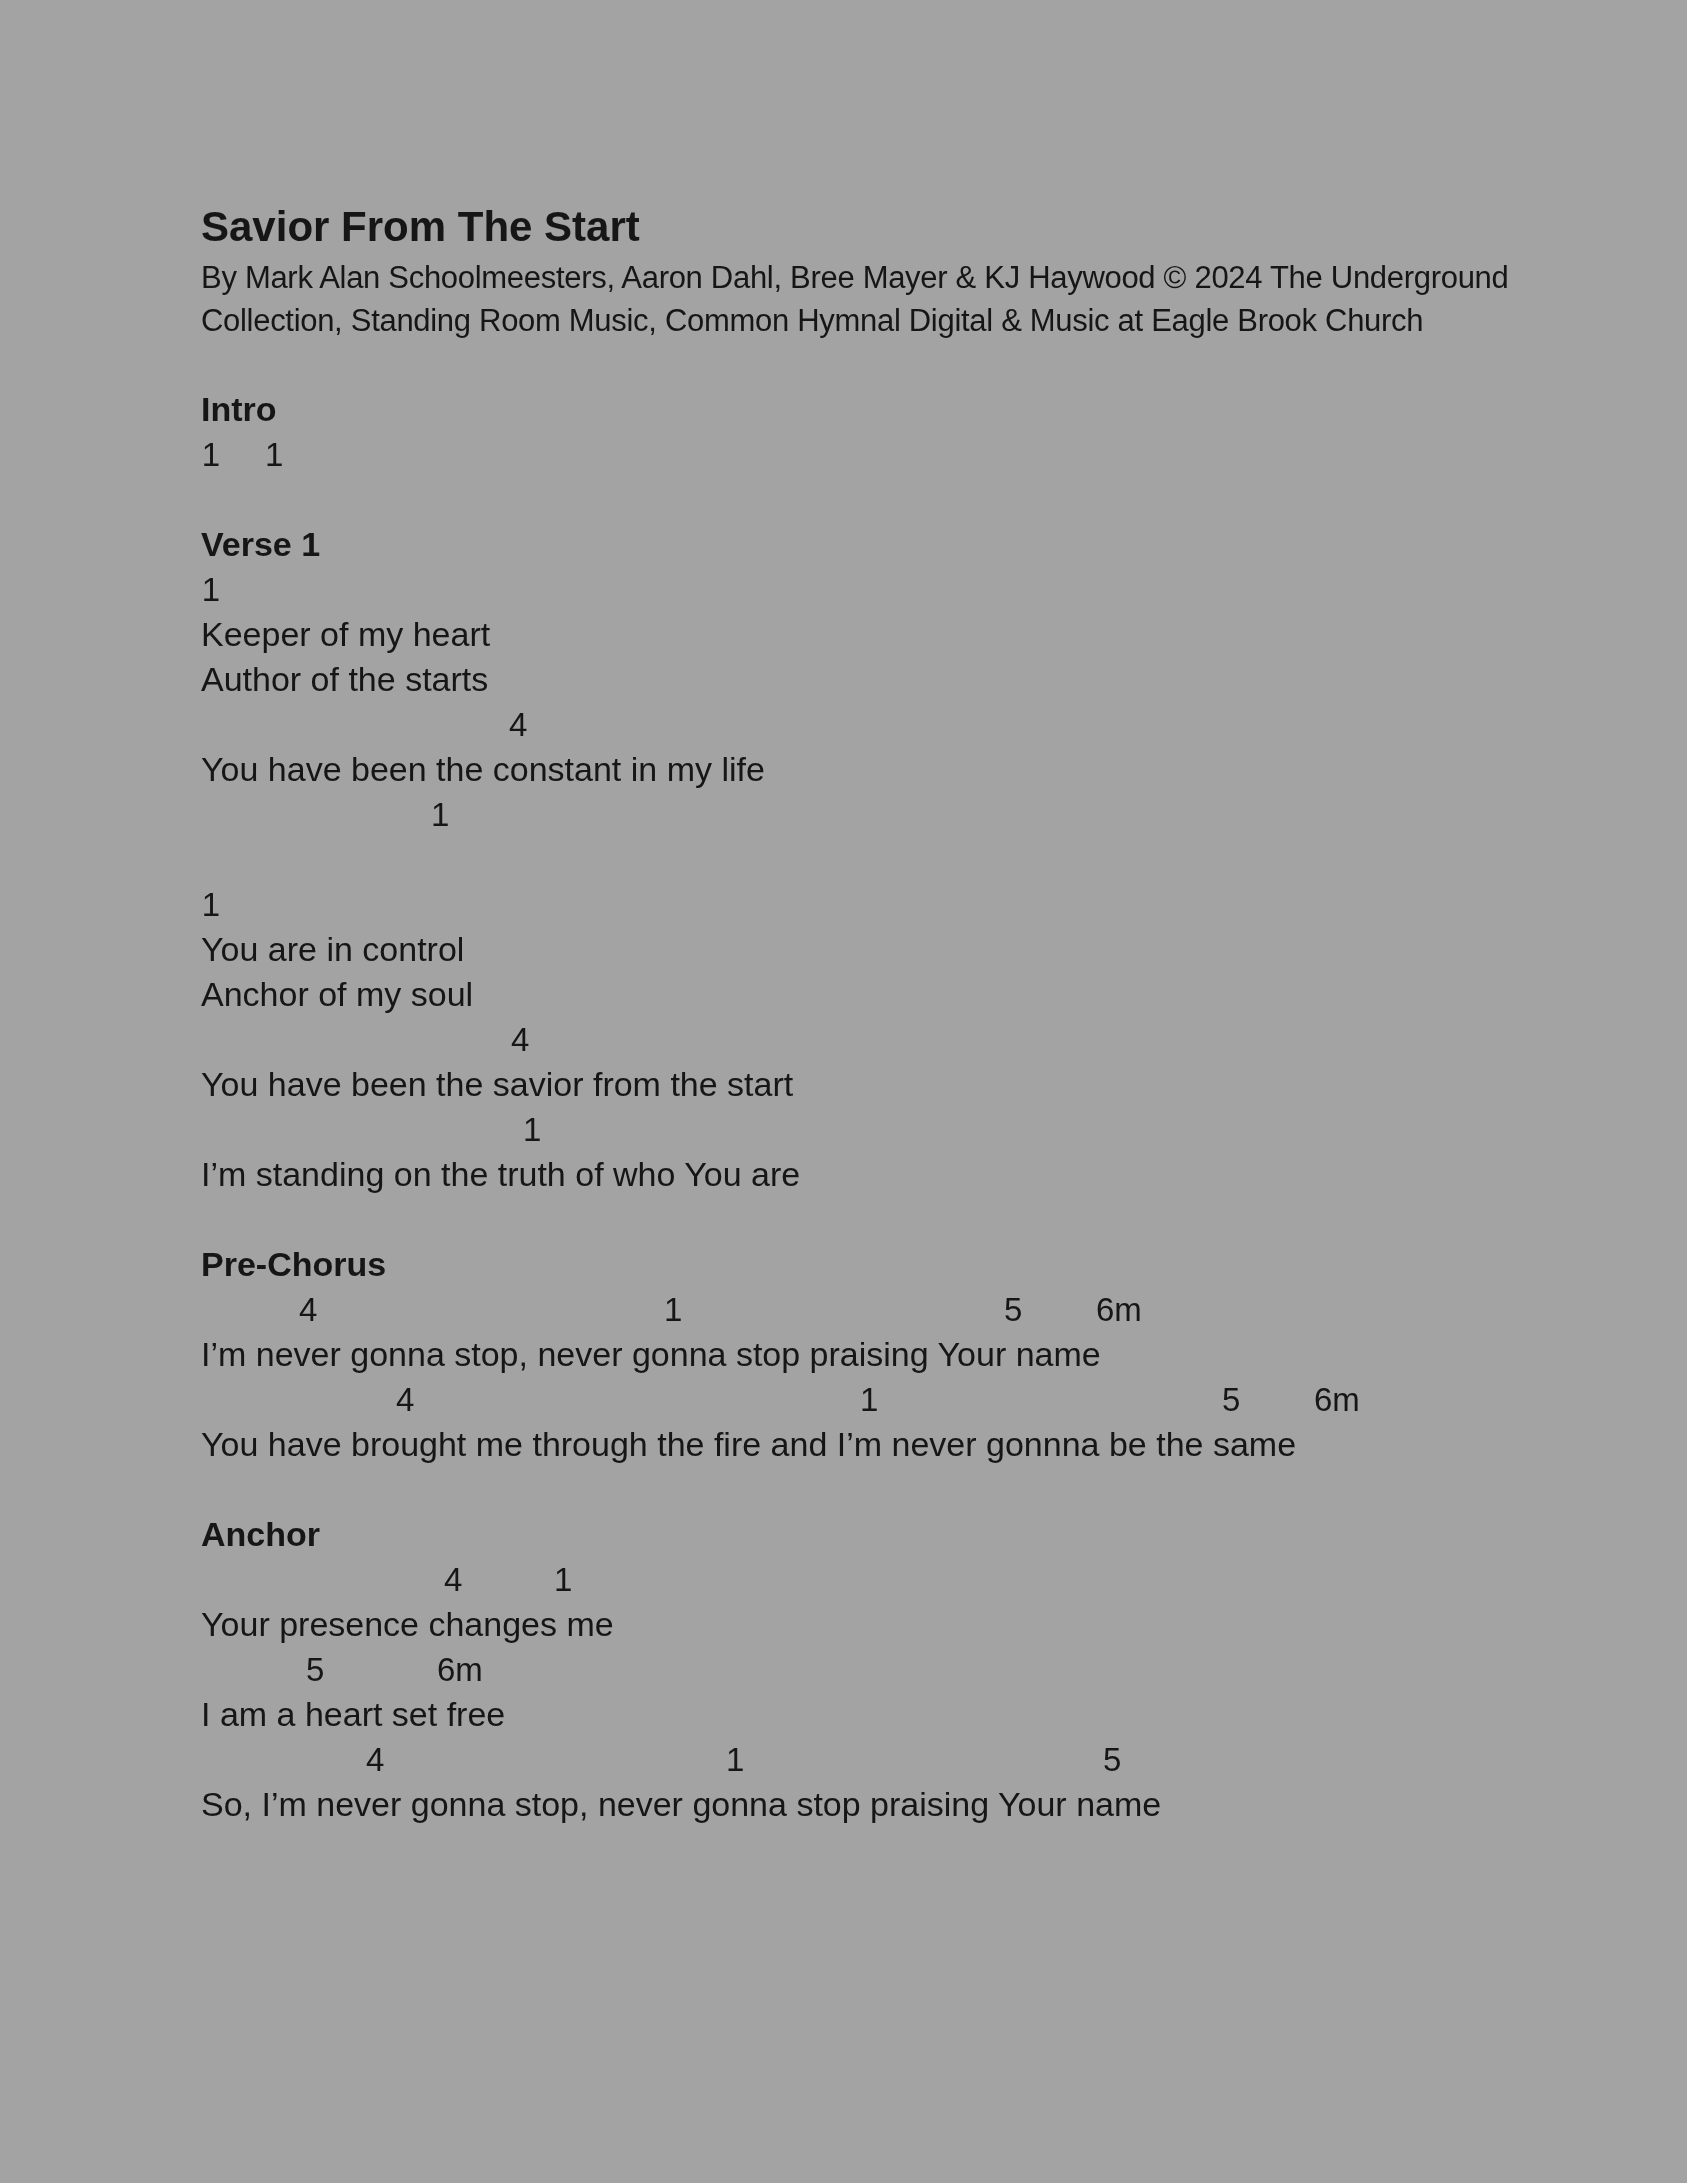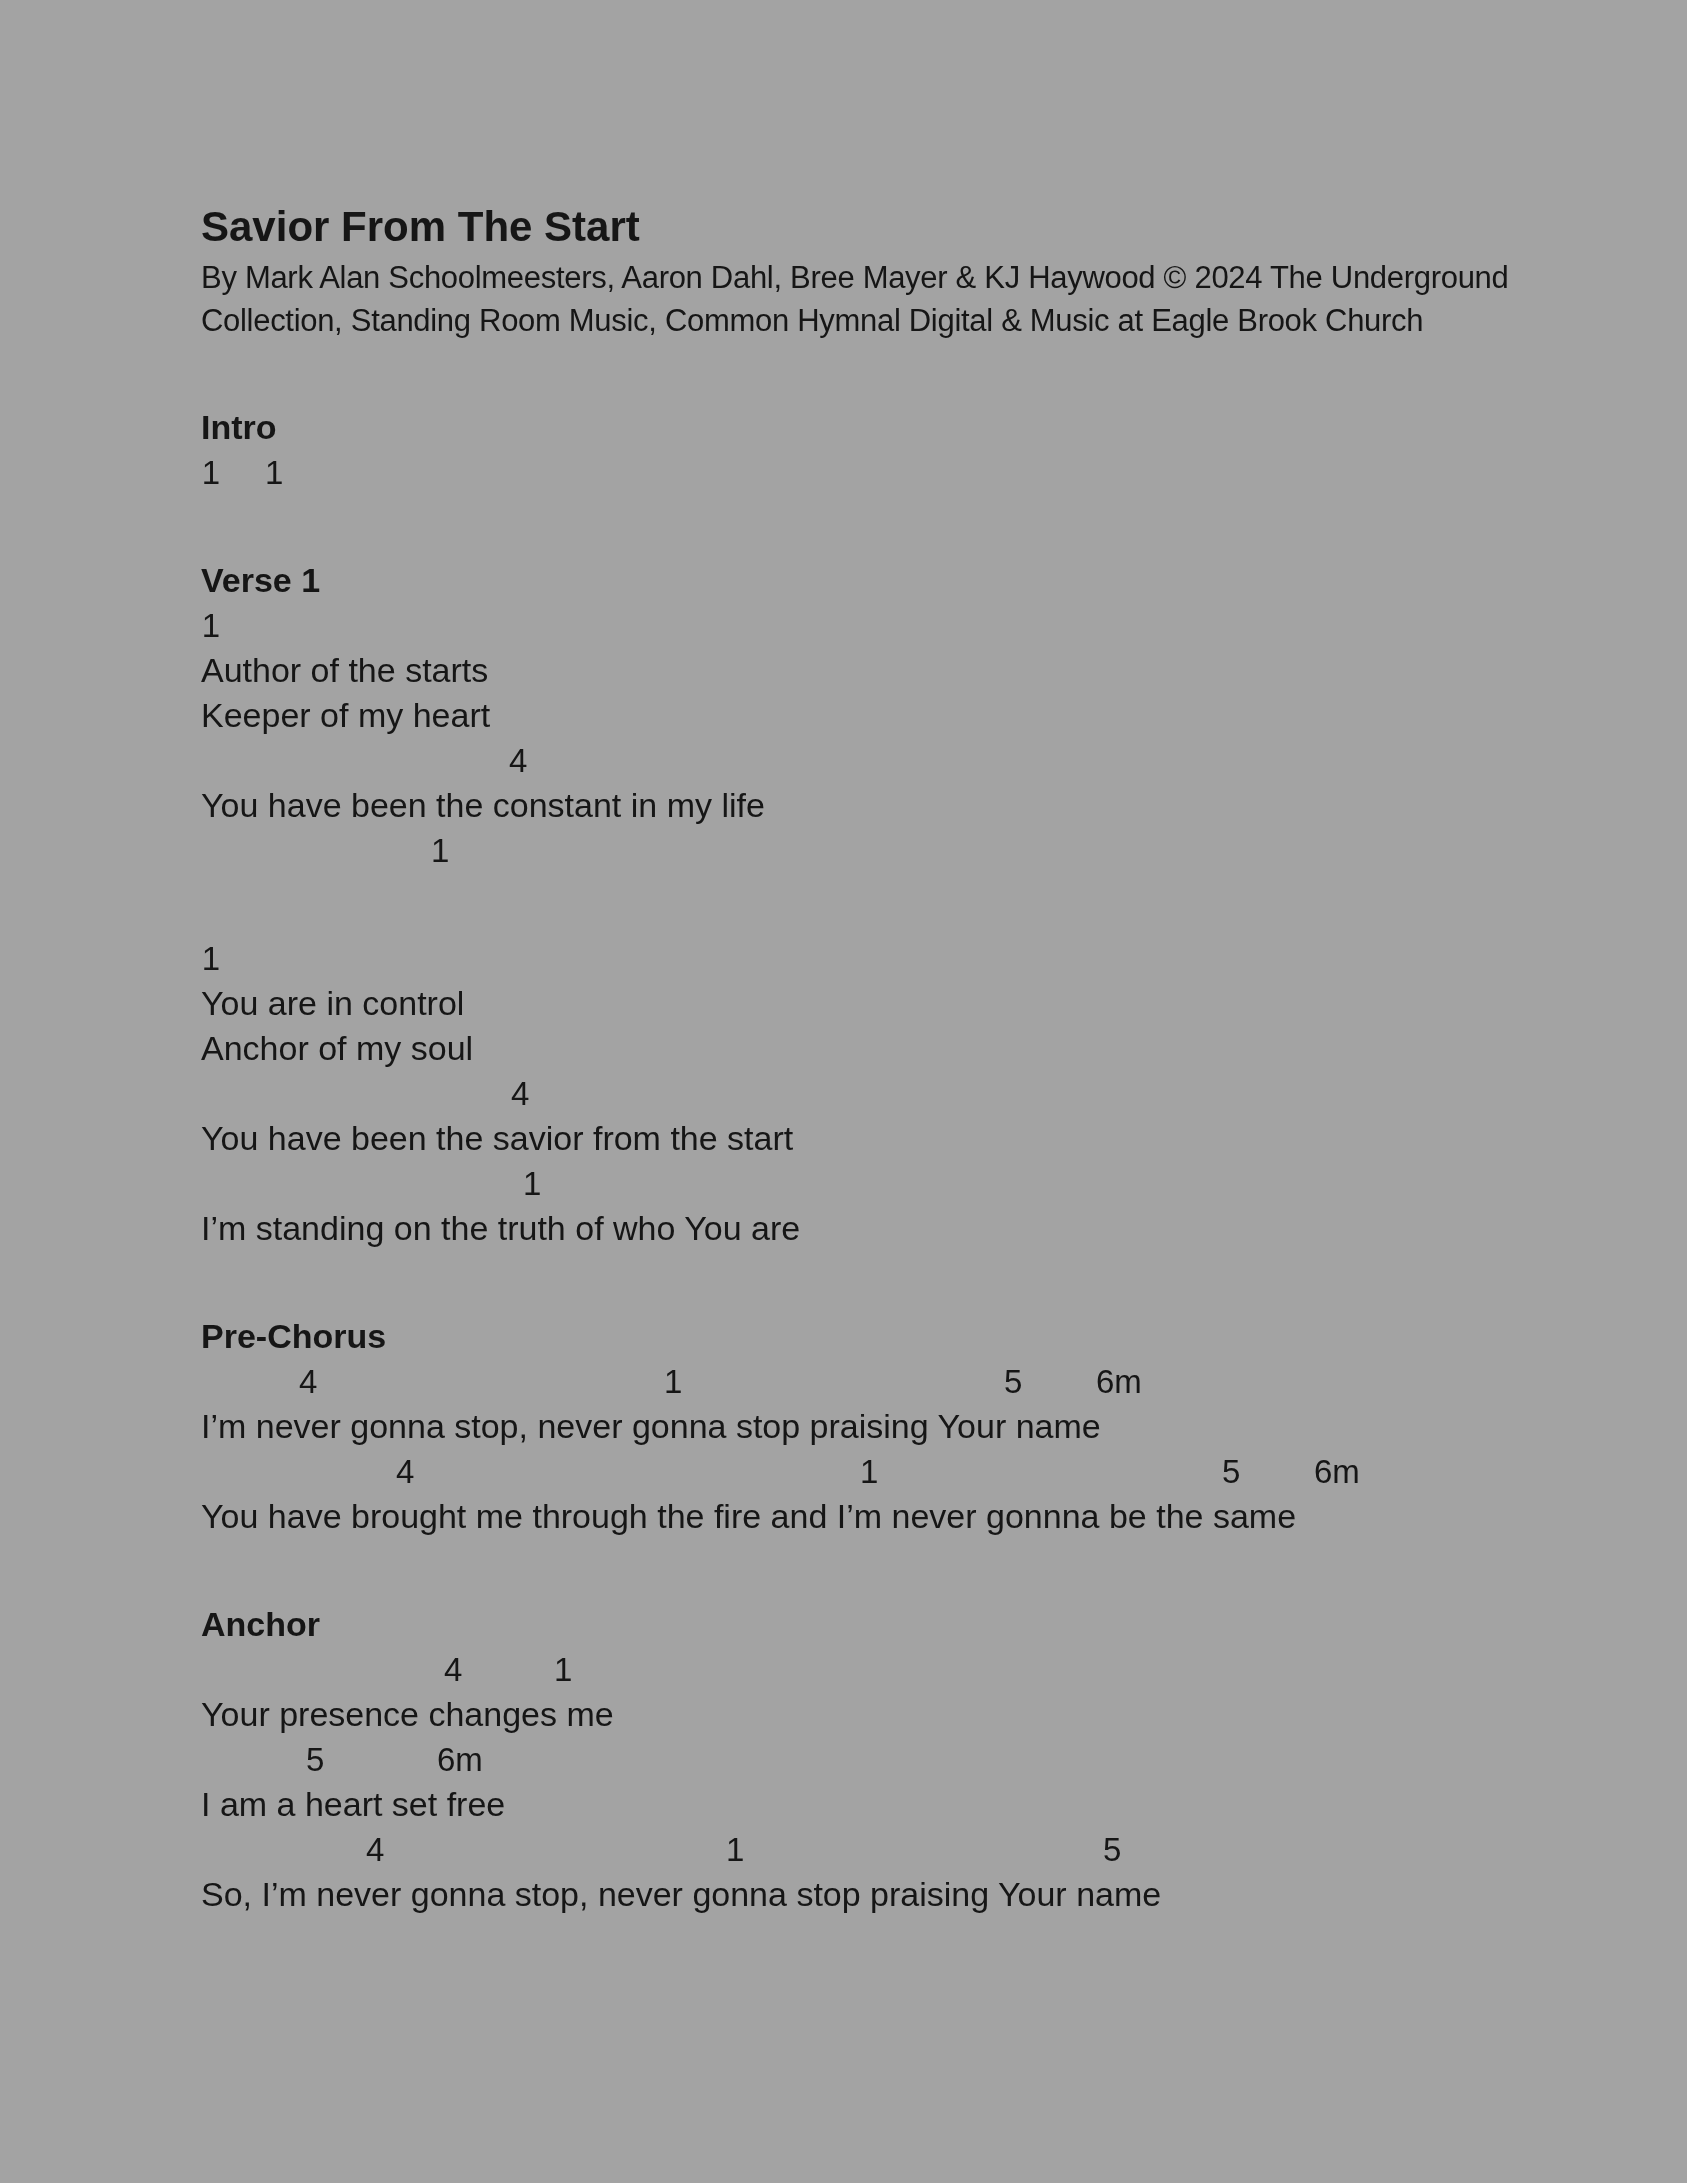--- a/index.html
+++ b/index.html
@@ -37,21 +37,21 @@
     margin-top: 5.3px;
     font-size: 31px;
     font-weight: 400;
     letter-spacing: -0.3px;
   }
   .byline-line {
     line-height: 43px;
     white-space: nowrap;
   }
   .section {
-    margin-top: 63px;
+    margin-top: 45px;
   }
   .section-label {
     font-size: 34px;
     font-weight: 700;
     height: 45px;
     line-height: 45px;
     white-space: nowrap;
   }
   .line {
     height: 45px;
@@ -90,22 +90,22 @@
           <div class="line chord-line">
             <span class="chord" style="left: 0.7px;">1</span>
             <span class="chord" style="left: 64px;">1</span>
           </div>
         </div>
         <div class="section">
           <div class="section-label">Verse 1</div>
           <div class="line chord-line">
             <span class="chord" style="left: 0.7px;">1</span>
           </div>
+          <div class="line lyric-line">Keeper of my heart</div>
           <div class="line lyric-line">Author of the starts</div>
-          <div class="line lyric-line">Keeper of my heart</div>
           <div class="line chord-line">
             <span class="chord" style="left: 308px;">4</span>
           </div>
           <div class="line lyric-line">You have been the constant in my life</div>
           <div class="line chord-line">
             <span class="chord" style="left: 230px;">1</span>
           </div>
         </div>
         <div class="section">
           <div class="line chord-line">

